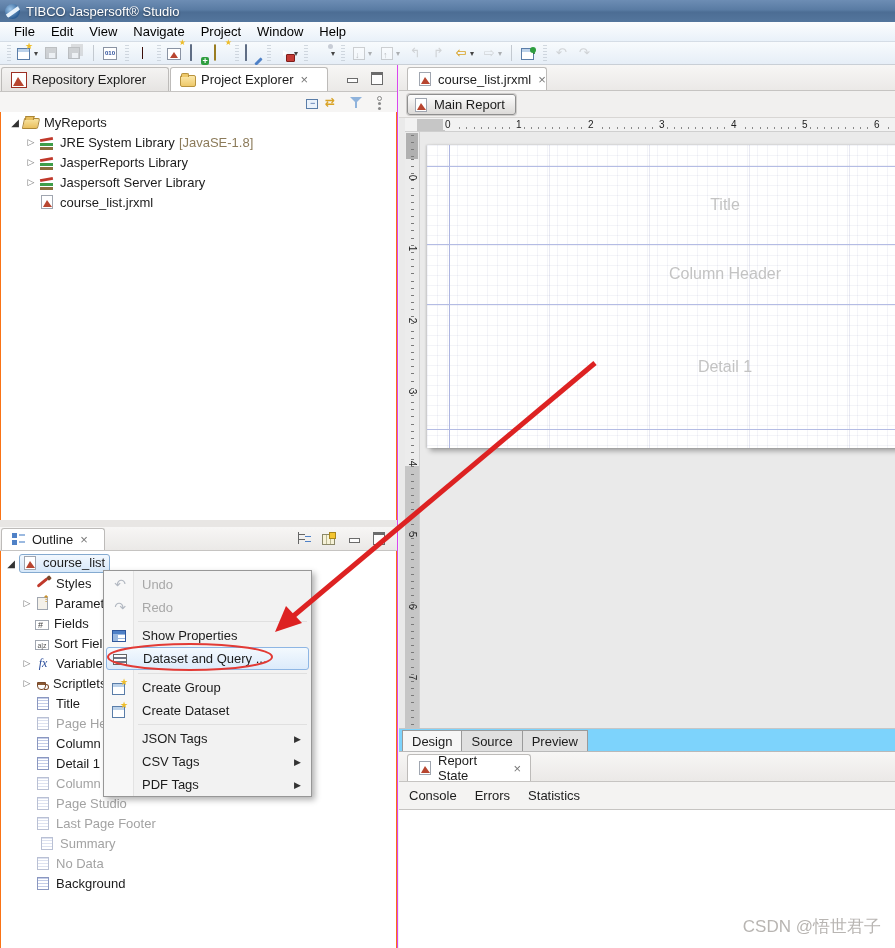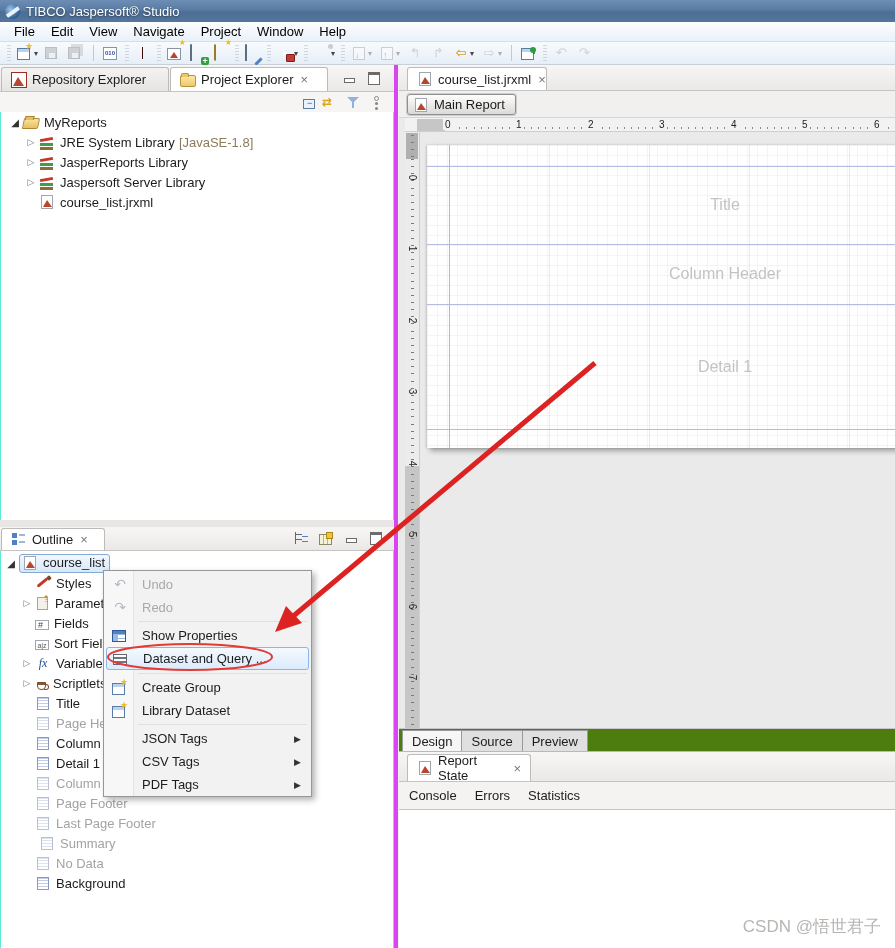--- a/index.html
+++ b/index.html
@@ -121,21 +121,21 @@
   .tree { position:absolute; background:#fff; }
   .trow { position:absolute; left:0; right:0; height:20px; display:flex; align-items:center; }
   .twist { width:16px; text-align:center; font-size:9px; color:#777; flex:none; }
   .twist.open { color:#333; font-size:10px; }
   .trow .lbl { margin-left:5px; white-space:nowrap; }
   .muted .lbl { color:#a3a3a3; }
   .deco { color:#8c7b5a; margin-left:4px; white-space:nowrap; }
   .sel-box { background:linear-gradient(#f2f8fe,#d7e8f9); border:1px solid #84aad0; border-radius:3px; padding:0 4px 1px 2px; display:flex; align-items:center; }
 
   
-  #left-col { position:absolute; left:0; top:65px; width:398px; bottom:0; border-right:4px solid #d946ef; background:#5eead4; }
+  #left-col { position:absolute; left:0; top:65px; width:398px; bottom:0; border-right:1px solid #d946ef; background:#f97316; }
   #explorer-tabs { top:0; height:27px; }
   #explorer-viewbar { position:absolute; left:0; right:0; top:27px; height:20px; background:#f6f5f4; display:flex; justify-content:flex-end; align-items:center; gap:7px; padding-right:10px; }
   #explorer-tree { left:1px; right:1px; top:47px; height:408px; }
   #outline-panel-top { position:absolute; left:0; right:0; top:455px; height:7px; background:#e8e6e4; }
   #outline-tabs { top:462px; height:24px; }
   #outline-tree { left:1px; right:1px; top:486px; bottom:0; }
 
   
   #right-col { position:absolute; left:399px; top:65px; right:0; bottom:0; background:#f2f1f0; }
   #editor-tabrow { top:0; height:26px; }
@@ -158,21 +158,21 @@
   #page { position:absolute; left:28px; top:27px; width:470px; height:303px; background:#fff;
     box-shadow:3px 3px 5px rgba(0,0,0,.32), -1px 0 2px rgba(0,0,0,.15);
     background-image:
       repeating-linear-gradient(90deg, rgba(90,100,160,.07) 0 1px, transparent 1px 10px),
       repeating-linear-gradient(rgba(90,100,160,.07) 0 1px, transparent 1px 10px);
   }
   .coarse-v { position:absolute; top:0; bottom:0; width:1px; background:rgba(90,100,160,.14); }
   .margin-v { position:absolute; top:0; bottom:0; width:1px; background:#aeb6e0; }
   .band-line { position:absolute; left:0; right:0; height:1px; background:#b4bce4; }
   .band-label { position:absolute; left:298px; transform:translate(-50%,-50%); color:#c3c3c3; font-size:16px; white-space:nowrap; }
-  #bottom-tabs { position:absolute; left:0; right:0; top:663px; height:24px; background:#4d7c0f; border-top:1px solid #c6c6c6; border-bottom:1px solid #b9b9b9; display:flex; align-items:flex-end; padding-left:3px; }
+  #bottom-tabs { position:absolute; left:0; right:0; top:663px; height:24px; background:#7dd3fc; border-top:1px solid #c6c6c6; border-bottom:1px solid #b9b9b9; display:flex; align-items:flex-end; padding-left:3px; }
   .btab { height:21px; padding:0 9px; display:flex; align-items:center; border:1px solid #9a9a9a; border-bottom:none; background:#e0e0e0; margin-right:-1px; }
   .btab.active { background:#f6f6f6; font-weight:normal; }
   #reportstate { position:absolute; left:0; right:0; top:687px; bottom:0; background:#f1f0ef; }
   #rs-tabrow { top:0; height:30px; }
   #rs-links { position:absolute; left:0; right:0; top:30px; height:27px; background:#f4f3f2; display:flex; align-items:center; gap:18px; padding-left:10px; }
   #rs-content { position:absolute; left:0; right:0; top:57px; bottom:0; background:#fff; border-top:1px solid #c6c4c2; }
   #watermark { position:absolute; right:14px; bottom:10px; color:#b8b5b2; font-size:17px; }
 
   
   #ctx-menu { position:absolute; left:103px; top:570px; width:209px; height:227px; background:#f2f2f2;
@@ -417,21 +417,21 @@
       <div class="trow" style="top:202px; padding-left:34px;">
         <span class="pi i-band"></span>
         <span class="lbl">Detail 1</span>
       </div>
       <div class="trow muted" style="top:222px; padding-left:34px;">
         <span class="pi i-band"></span>
         <span class="lbl">Column Footer</span>
       </div>
       <div class="trow muted" style="top:242px; padding-left:34px;">
         <span class="pi i-band"></span>
-        <span class="lbl">Page Footer</span>
+        <span class="lbl">Page Studio</span>
       </div>
       <div class="trow muted" style="top:262px; padding-left:34px;">
         <span class="pi i-band"></span>
         <span class="lbl">Last Page Footer</span>
       </div>
       <div class="trow muted" style="top:282px; padding-left:38px;">
         <span class="pi i-band"></span>
         <span class="lbl">Summary</span>
       </div>
       <div class="trow" style="top:322px; padding-left:34px;">
@@ -568,21 +568,21 @@
           </span>
         </span>
       <span class="mtext">Create Group</span>
     </div>
     <div class="mi" style="top:128px;">
       <span class="mic">
           <span class="pi">
             <span class="abs i-newwin16"></span>
           </span>
         </span>
-      <span class="mtext">Library Dataset</span>
+      <span class="mtext">Create Dataset</span>
     </div>
     <div class="msep" style="top:153px;"></div>
     <div class="mi" style="top:156px;">
       <span class="mic"></span>
       <span class="mtext">JSON Tags</span>
       <span class="sub">▶</span>
     </div>
     <div class="mi" style="top:179px;">
       <span class="mic"></span>
       <span class="mtext">CSV Tags</span>

